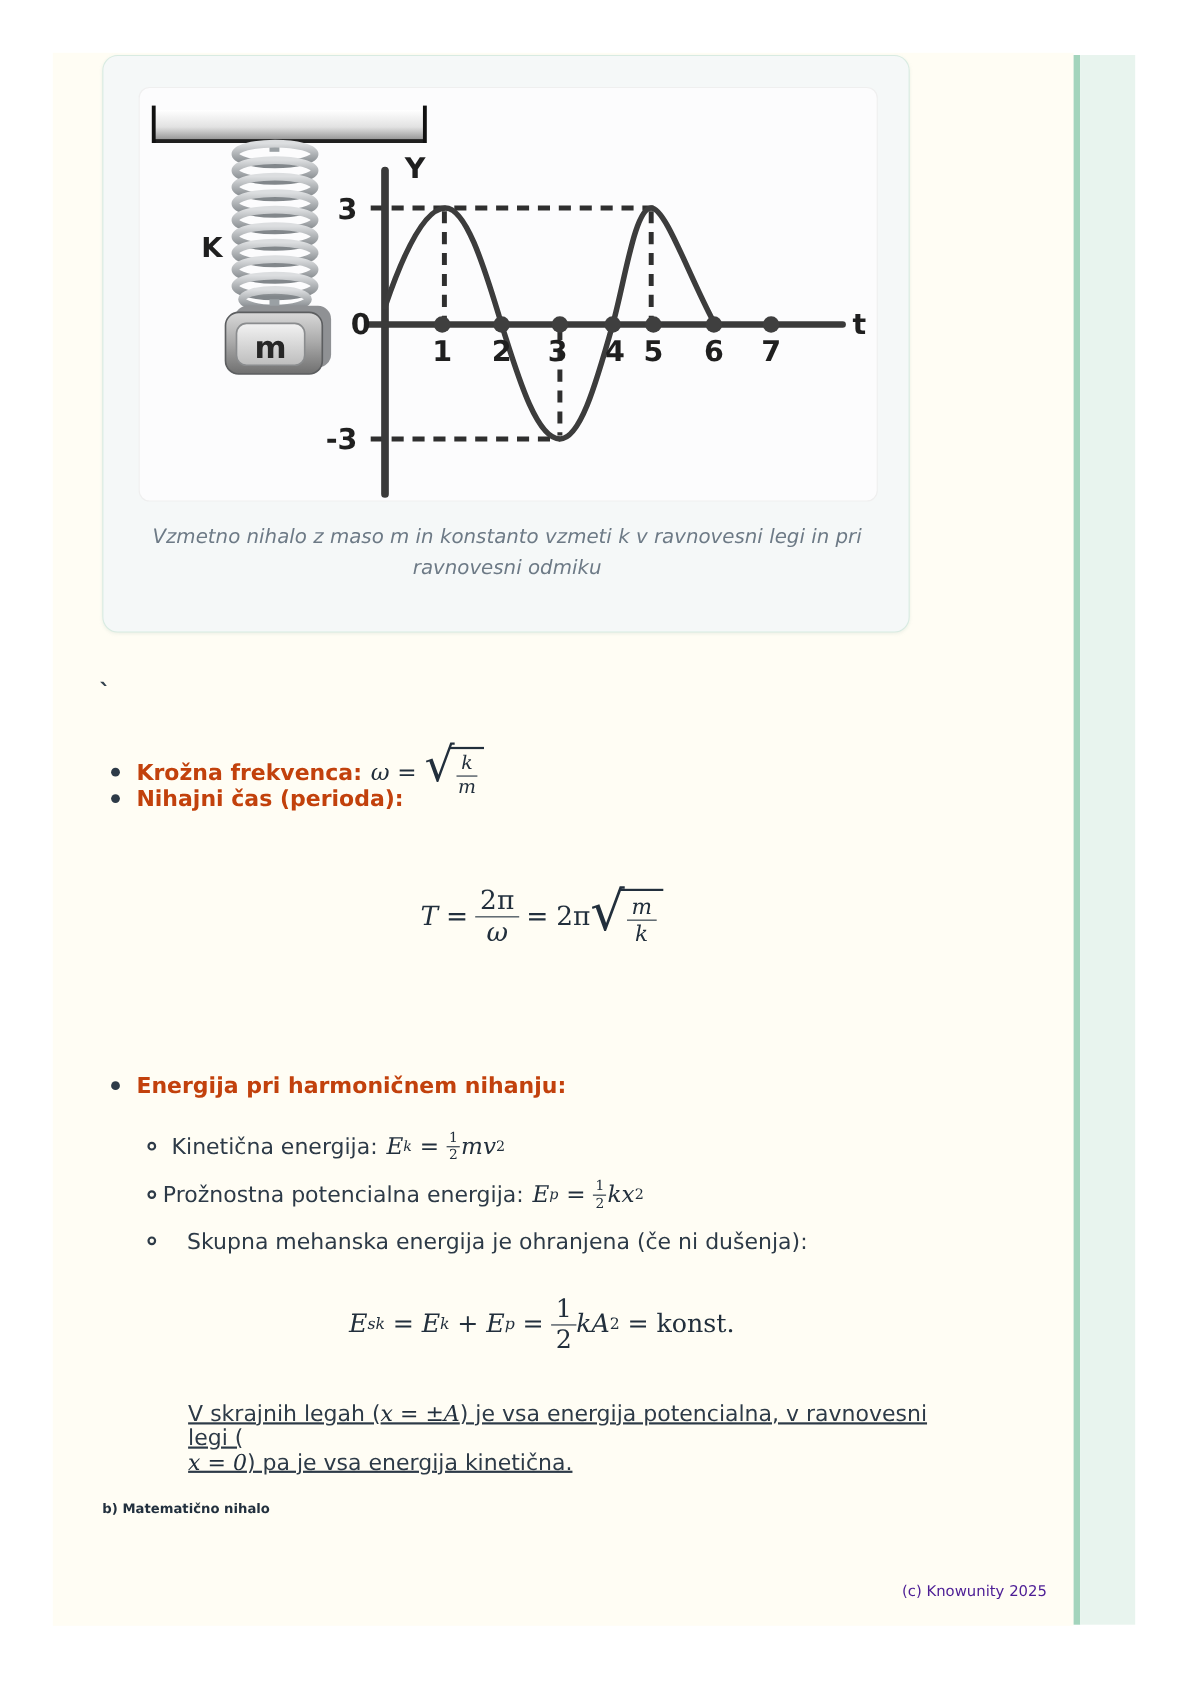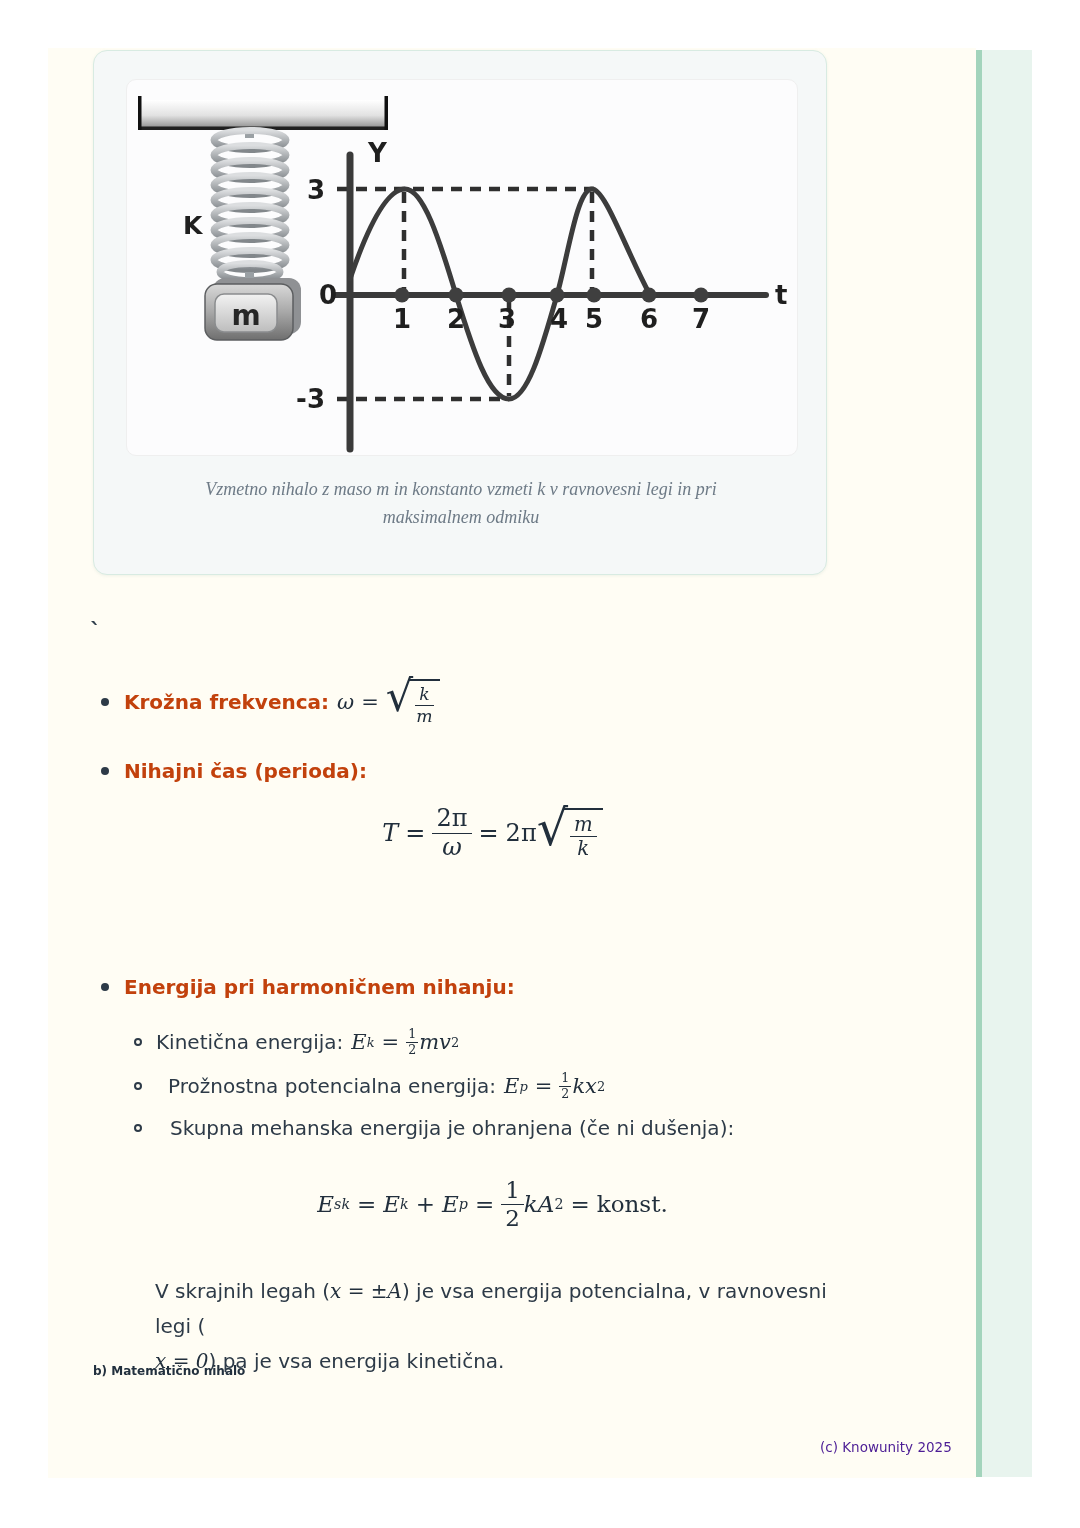--- a/index.html
+++ b/index.html
@@ -11,30 +11,30 @@
   .accent-stripe { position:absolute; left:976px; top:50px; width:6px; height:1427px; background:#a3d4bc; }
   .accent-panel  { position:absolute; left:982px; top:50px; width:50px; height:1427px; background:#e8f4ee; }
 
   
   .card { position:absolute; left:93px; top:50px; width:734px; height:525px;
           background:#f5f8f8; border:1px solid #d8ebe2; border-radius:14px;
           box-shadow:0 1px 3px rgba(160,190,180,0.18); }
   .figure-panel { position:absolute; left:32px; top:28px; width:672px; height:377px;
           background:#fcfcfd; border:1px solid #efefef; border-radius:10px; overflow:hidden; }
   .caption { position:absolute; left:20px; top:424px; width:694px; text-align:center;
-          font-style:italic; font-size:18px; line-height:28px; color:#6d7a86;font-family:Liberation Serif, serif; }
+          font-style:italic; font-size:18px; line-height:28px; color:#6d7a86; }
 
   .stray { position:absolute; left:90px; top:618px; font-size:22px; font-weight:700; color:#32404d; }
 
   .trow { position:absolute; display:flex; align-items:center; color:#2d3a47; font-size:20px; }
   .disc { width:8px; height:8px; border-radius:50%; background:#2d3a47; flex:0 0 auto; }
   .circ { width:8px; height:8px; border-radius:50%; border:2px solid #2d3a47; background:transparent; flex:0 0 auto; }
   .blabel { font-weight:700; color:#c2410c; }
   .note { position:absolute; left:127px; top:918px; font-style:italic; font-size:20px; color:#2e3c4a; }
-  .para { position:absolute; left:155px; top:1274px; width:690px; font-size:20px; line-height:35px; color:#2d3a47; }
+  .para { position:absolute; left:171px; top:1274px; width:690px; font-size:20px; line-height:22px; color:#2d3a47;text-decoration:underline; }
   .secb { position:absolute; left:93px; top:1364px; font-size:12px; font-weight:700; color:#22303e; }
   .footer { position:absolute; left:820px; top:1439px; width:192px; text-align:left;
             font-size:13.5px; color:#4c1d95; z-index:5; }
 
   
   .math { font-family:"DejaVu Serif","Liberation Serif",serif; color:#222f3c; }
   .vi { font-style:italic; }
   .eq { margin:0 7px; }
   .msub { font-size:0.62em; font-style:italic; vertical-align:-0.28em; }
   .msup { font-size:0.62em; vertical-align:0.5em; }
@@ -156,21 +156,21 @@
             <text x="432" y="248" text-anchor="middle">4</text>
             <text x="467" y="248" text-anchor="middle">5</text>
             <text x="522" y="248" text-anchor="middle">6</text>
             <text x="574" y="248" text-anchor="middle">7</text>
           </g>
         </g>
       </svg>
     </div>
     <div class="caption">
       <span>Vzmetno nihalo z maso m in konstanto vzmeti k v ravnovesni legi in pri</span><br>
-      <span>maksimalnem odmiku</span>
+      <span>ravnovesni odmiku</span>
     </div>
   </div>
 
   <div class="stray">`</div>
 
   <div class="trow" style="left:101px; top:676px; height:52px;">
     <span class="disc"></span>
     <span class="blabel" style="margin-left:15px;">Krožna frekvenca:</span>
     <span class="math inline-math">
       <span class="vi">ω</span>
@@ -180,21 +180,21 @@
         <span class="sqrt-body">
           <span class="frac">
             <span class="ft vi">k</span>
             <span class="fb vi">m</span>
           </span>
         </span>
       </span>
     </span>
   </div>
 
-  <div class="trow" style="left:101px; top:757px; height:28px;">
+  <div class="trow" style="left:101px; top:712px; height:28px;">
     <span class="disc"></span>
     <span class="blabel" style="margin-left:15px;">Nihajni čas (perioda):</span>
   </div>
 
   <div class="display-math math" style="top:806px;">
     <span class="inner">
       <span class="vi">T</span>
       <span class="eq">=</span>
       <span class="frac">
         <span class="ft">2π</span>
@@ -231,21 +231,21 @@
           <span class="ft">1</span>
           <span class="fb">2</span>
         </span>
       <span class="vi">mv</span>
         <span class="msup">2</span>
     </span>
   </div>
 
   <div class="trow" style="left:134px; top:1070px; height:32px;">
     <span class="circ"></span>
-    <span style="margin-left:26px;">Prožnostna potencialna energija:</span>
+    <span style="margin-left:6px;">Prožnostna potencialna energija:</span>
     <span class="math inline-math">
       <span class="vi">E</span>
         <span class="msub">p</span>
       <span class="eq">=</span>
       <span class="hfrac">
           <span class="ft">1</span>
           <span class="fb">2</span>
         </span>
       <span class="vi">kx</span>
         <span class="msup">2</span>

